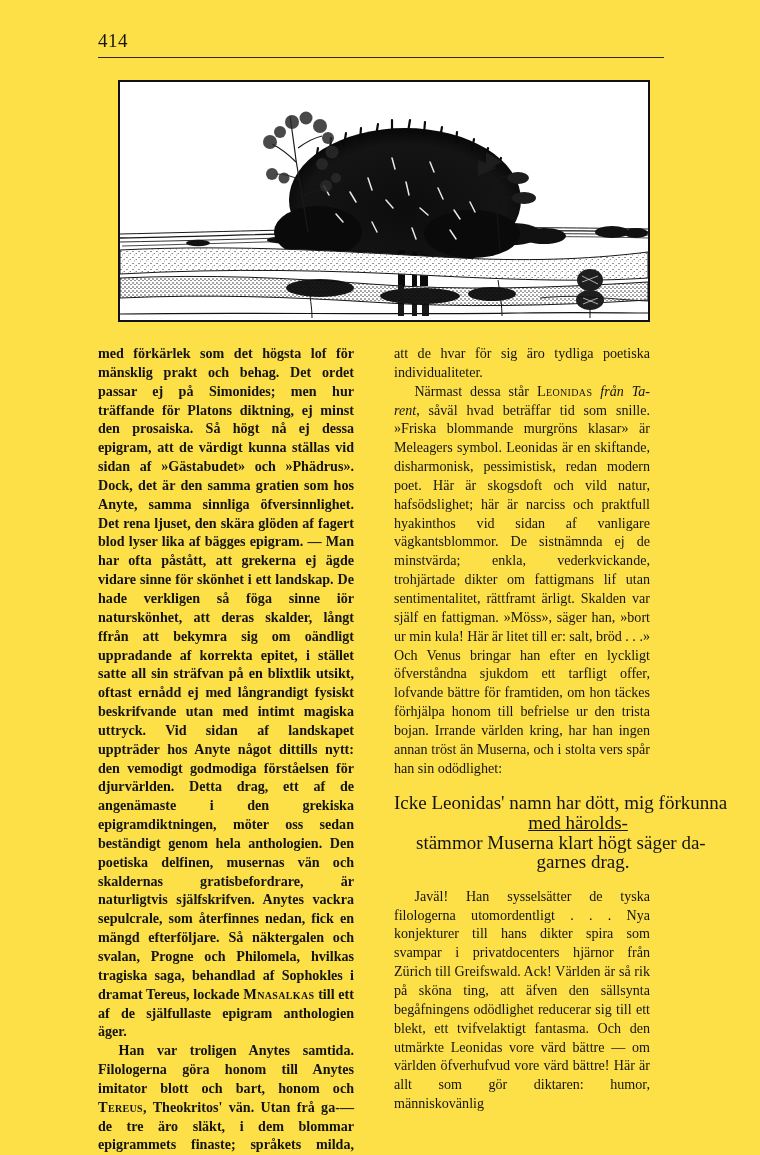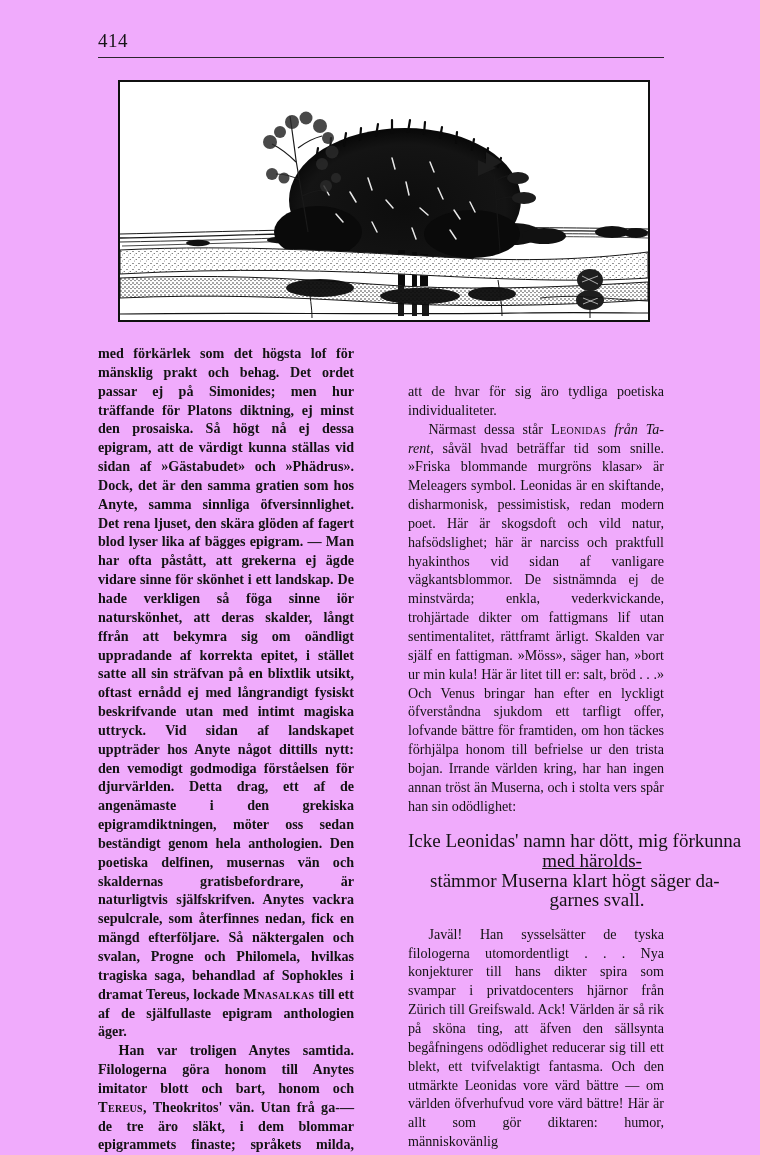--- a/index.html
+++ b/index.html
@@ -12,21 +12,21 @@
     height: 1155px;
     position: relative;
     font-family: "Liberation Serif", "DejaVu Serif", serif;
     color: #111111;
     overflow: hidden;
   }
 
   .page {
     position: absolute;
     inset: 0;
-    background: #f0abfc;
+    background: #fde047;
   }
 
   
   .running-head {
     position: absolute;
     left: 98px;
     top: 28px;
     width: 566px;
     height: 26px;
   }
@@ -84,21 +84,21 @@
     width: 256px;
     font-size: 14.1px;
     line-height: 18.85px;
     text-align: justify;
     text-justify: inter-word;
     color: #131313;
     -webkit-hyphens: none;
     hyphens: none;
   }
   .col-left  { left: 0px; font-weight: bold; }
-  .col-right { left: 310px; margin-top: 38px; }
+  .col-right { left: 296px; }
 
   .col p {
     margin: 0;
     text-align: justify;
   }
   .col p.indent { text-indent: 1.45em; }
   .col p.flush  { text-indent: 0; }
 
   
   .sc {
@@ -299,20 +299,20 @@
     </div>
 
     <div class="col col-right">
       <p class="flush">att de hvar för sig äro tydliga poetiska individualiteter.</p>
       <p class="indent"><span>Närmast dessa står </span><span class="sc">Leonidas</span><span class="it"> från Ta-</span><span class="it">rent</span><span>, såväl hvad beträffar tid som snille. »Friska blommande murgröns klasar» är Meleagers symbol. Leonidas är en skiftande, disharmonisk, pessimistisk, redan modern poet. Här är skogsdoft och vild natur, hafsödslighet; här är narciss och praktfull hyakinthos vid sidan af vanligare vägkantsblommor. De sistnämnda ej de minstvärda; enkla, vederkvickande, trohjärtade dikter om fattigmans lif utan sentimentalitet, rättframt ärligt. Skalden var själf en fattigman. »Möss», säger han, »bort ur min kula! Här är litet till er: salt, bröd . . .» Och Venus bringar han efter en lyckligt öfverståndna sjukdom ett tarfligt offer, lofvande bättre för framtiden, om hon täckes förhjälpa honom till befrielse ur den trista bojan. Irrande världen kring, har han ingen annan tröst än Muserna, och i stolta vers spår han sin odödlighet:</span></p>
 
       <div class="verse">
         <div class="v1">Icke Leonidas' namn har dött, mig förkunna</div>
         <div class="v2">med härolds-</div>
         <div class="v3">stämmor Muserna klart högt säger da-</div>
-        <div class="v4">garnes svall.</div>
+        <div class="v4">garnes drag.</div>
       </div>
 
       <p class="indent">Javäl! Han sysselsätter de tyska filologerna utomordentligt . . . Nya konjekturer till hans dikter spira som svampar i privatdocenters hjärnor från Zürich till Greifswald. Ack! Världen är så rik på sköna ting, att äfven den sällsynta begåfningens odödlighet reducerar sig till ett blekt, ett tvifvelaktigt fantasma. Och den utmärkte Leonidas vore värd bättre — om världen öfverhufvud vore värd bättre! Här är allt som gör diktaren: humor, människovänlig</p>
     </div>
 
   </div>
 </div>
 
 </body></html>

